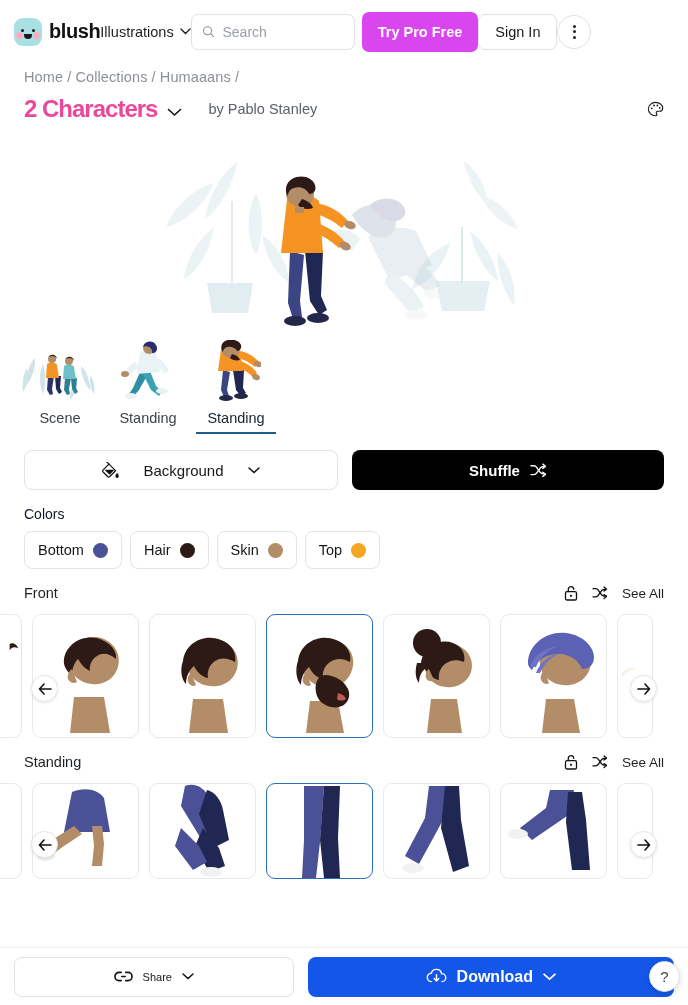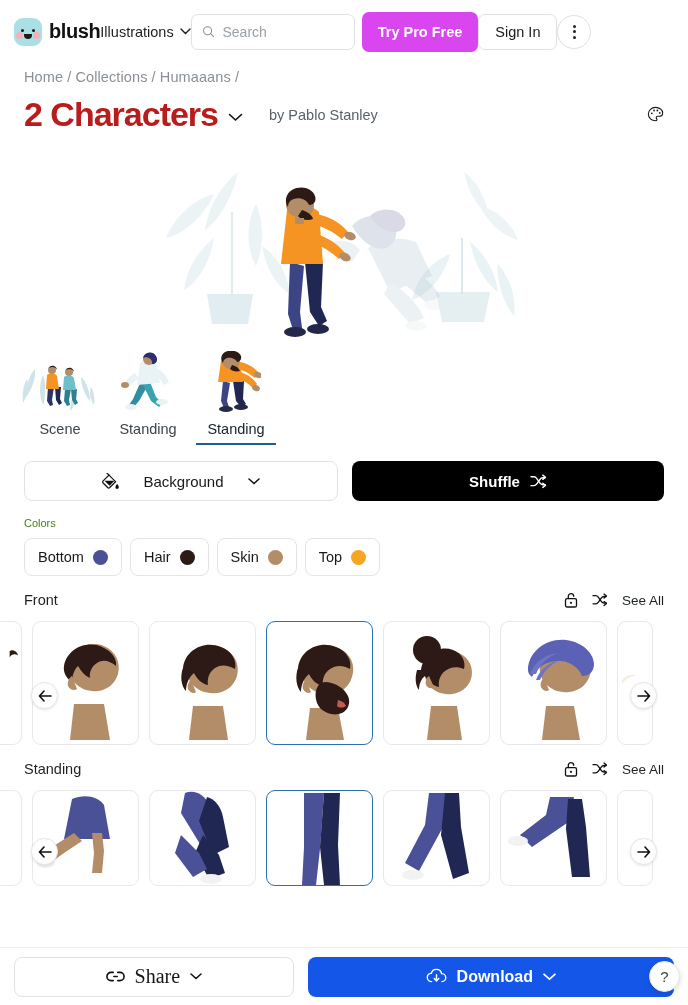--- a/index.html
+++ b/index.html
@@ -71,21 +71,21 @@
   
   .breadcrumb {
     padding: 6px 24px 0; font-size: 14.5px; color:#8b9096; letter-spacing:0.1px;
   }
   .breadcrumb span { cursor:pointer; }
 
   
   .title-row {
     display:flex; align-items:center; padding: 10px 24px 0; gap: 12px;
   }
-  .title-main { font-size:34px; font-weight:700; letter-spacing:-1px; color:#b91c1c; }
+  .title-main { font-size:24px; font-weight:700; letter-spacing:-1px; color:#ec4899; }
   .title-by { font-size:14.5px; color:#5a6169; margin-left:14px; }
   .palette-btn { margin-left:auto; cursor:pointer; display:flex; align-items:center; }
 
   
   .canvas {
     position:relative; height: 205px; margin-top: 8px;
     overflow:hidden;
   }
   .canvas svg { position:absolute; left:0; top:0; }
 
@@ -109,21 +109,21 @@
     display:flex; align-items:center; justify-content:center; gap:24px;
     font-size:15px; cursor:pointer; color:#16181b;
   }
   .btn-shuffle {
     flex:1; height:40px; border:none; border-radius:8px; background:#000; color:#fff;
     display:flex; align-items:center; justify-content:center; gap:10px;
     font-size:15px; font-weight:700; cursor:pointer;
   }
 
   
-  .colors-title { padding: 16px 24px 0; font-size:11px; color:#4d7c0f; }
+  .colors-title { padding: 16px 24px 0; font-size:14px; color:#0f172a; }
   .colors-row { display:flex; gap:8px; padding: 9px 24px 0; }
   .color-chip {
     height:38px; border:1px solid #e2e4e8; border-radius:8px; background:#fff;
     display:flex; align-items:center; gap:9px; padding: 0 13px; cursor:pointer;
     font-size:14.5px; color:#16181b;
   }
   .swatch { width:15px; height:15px; border-radius:50%; display:block; flex:none; }
 
   
   .section { margin-top: 16px; }
@@ -161,21 +161,21 @@
 
   
   .bottombar {
     position:absolute; left:0; bottom:0; width:688px; height:58px;
     background:#fff; border-top:1px solid #ededed;
     display:flex; align-items:center; gap:14px; padding: 0 14px;
   }
   .btn-share {
     flex:1; height:40px; border:1px solid #e0e2e6; border-radius:8px; background:#fff;
     display:flex; align-items:center; justify-content:center; gap:10px;
-    font-size:20px; cursor:pointer; color:#16181b;font-family:Liberation Serif, serif;
+    font-size:11px; cursor:pointer; color:#16181b;
   }
   .btn-download {
     flex:1.32; height:40px; border:none; border-radius:8px; background:#1457e8; color:#fff;
     display:flex; align-items:center; justify-content:center; gap:10px;
     font-size:16px; font-weight:700; cursor:pointer;
   }
   .help-fab {
     position:absolute; right:8px; bottom:13px; width:31px; height:31px; border-radius:50%;
     background:#fff; border:1px solid #e4e4e4; box-shadow:0 2px 6px rgba(0,0,0,.14);
     display:flex; align-items:center; justify-content:center; cursor:pointer;

